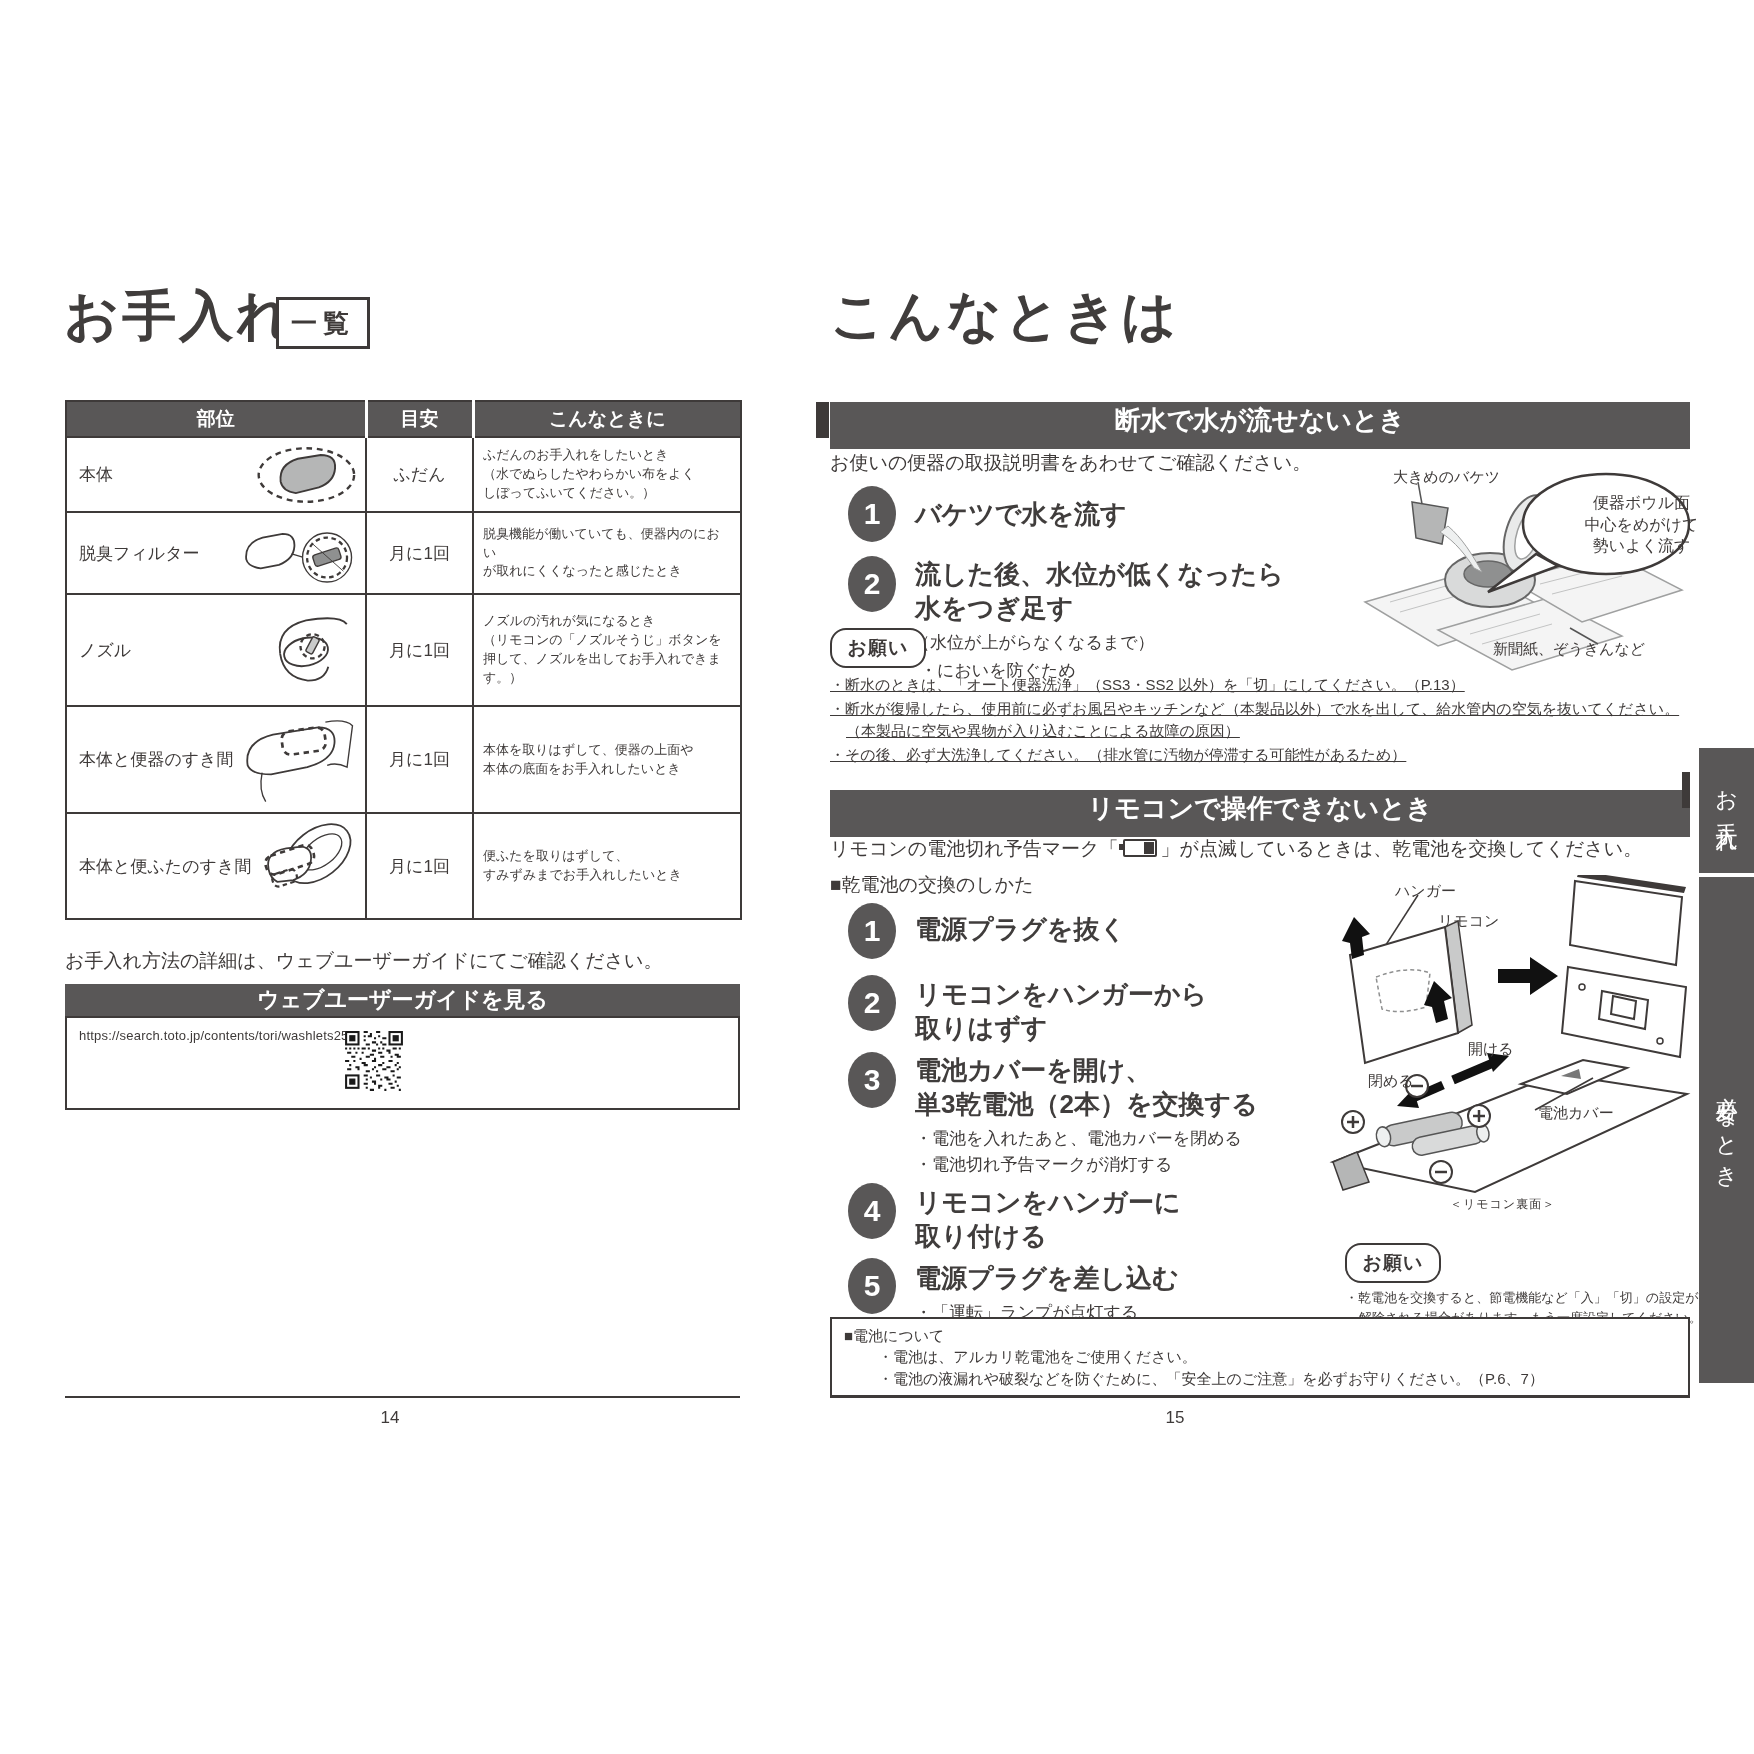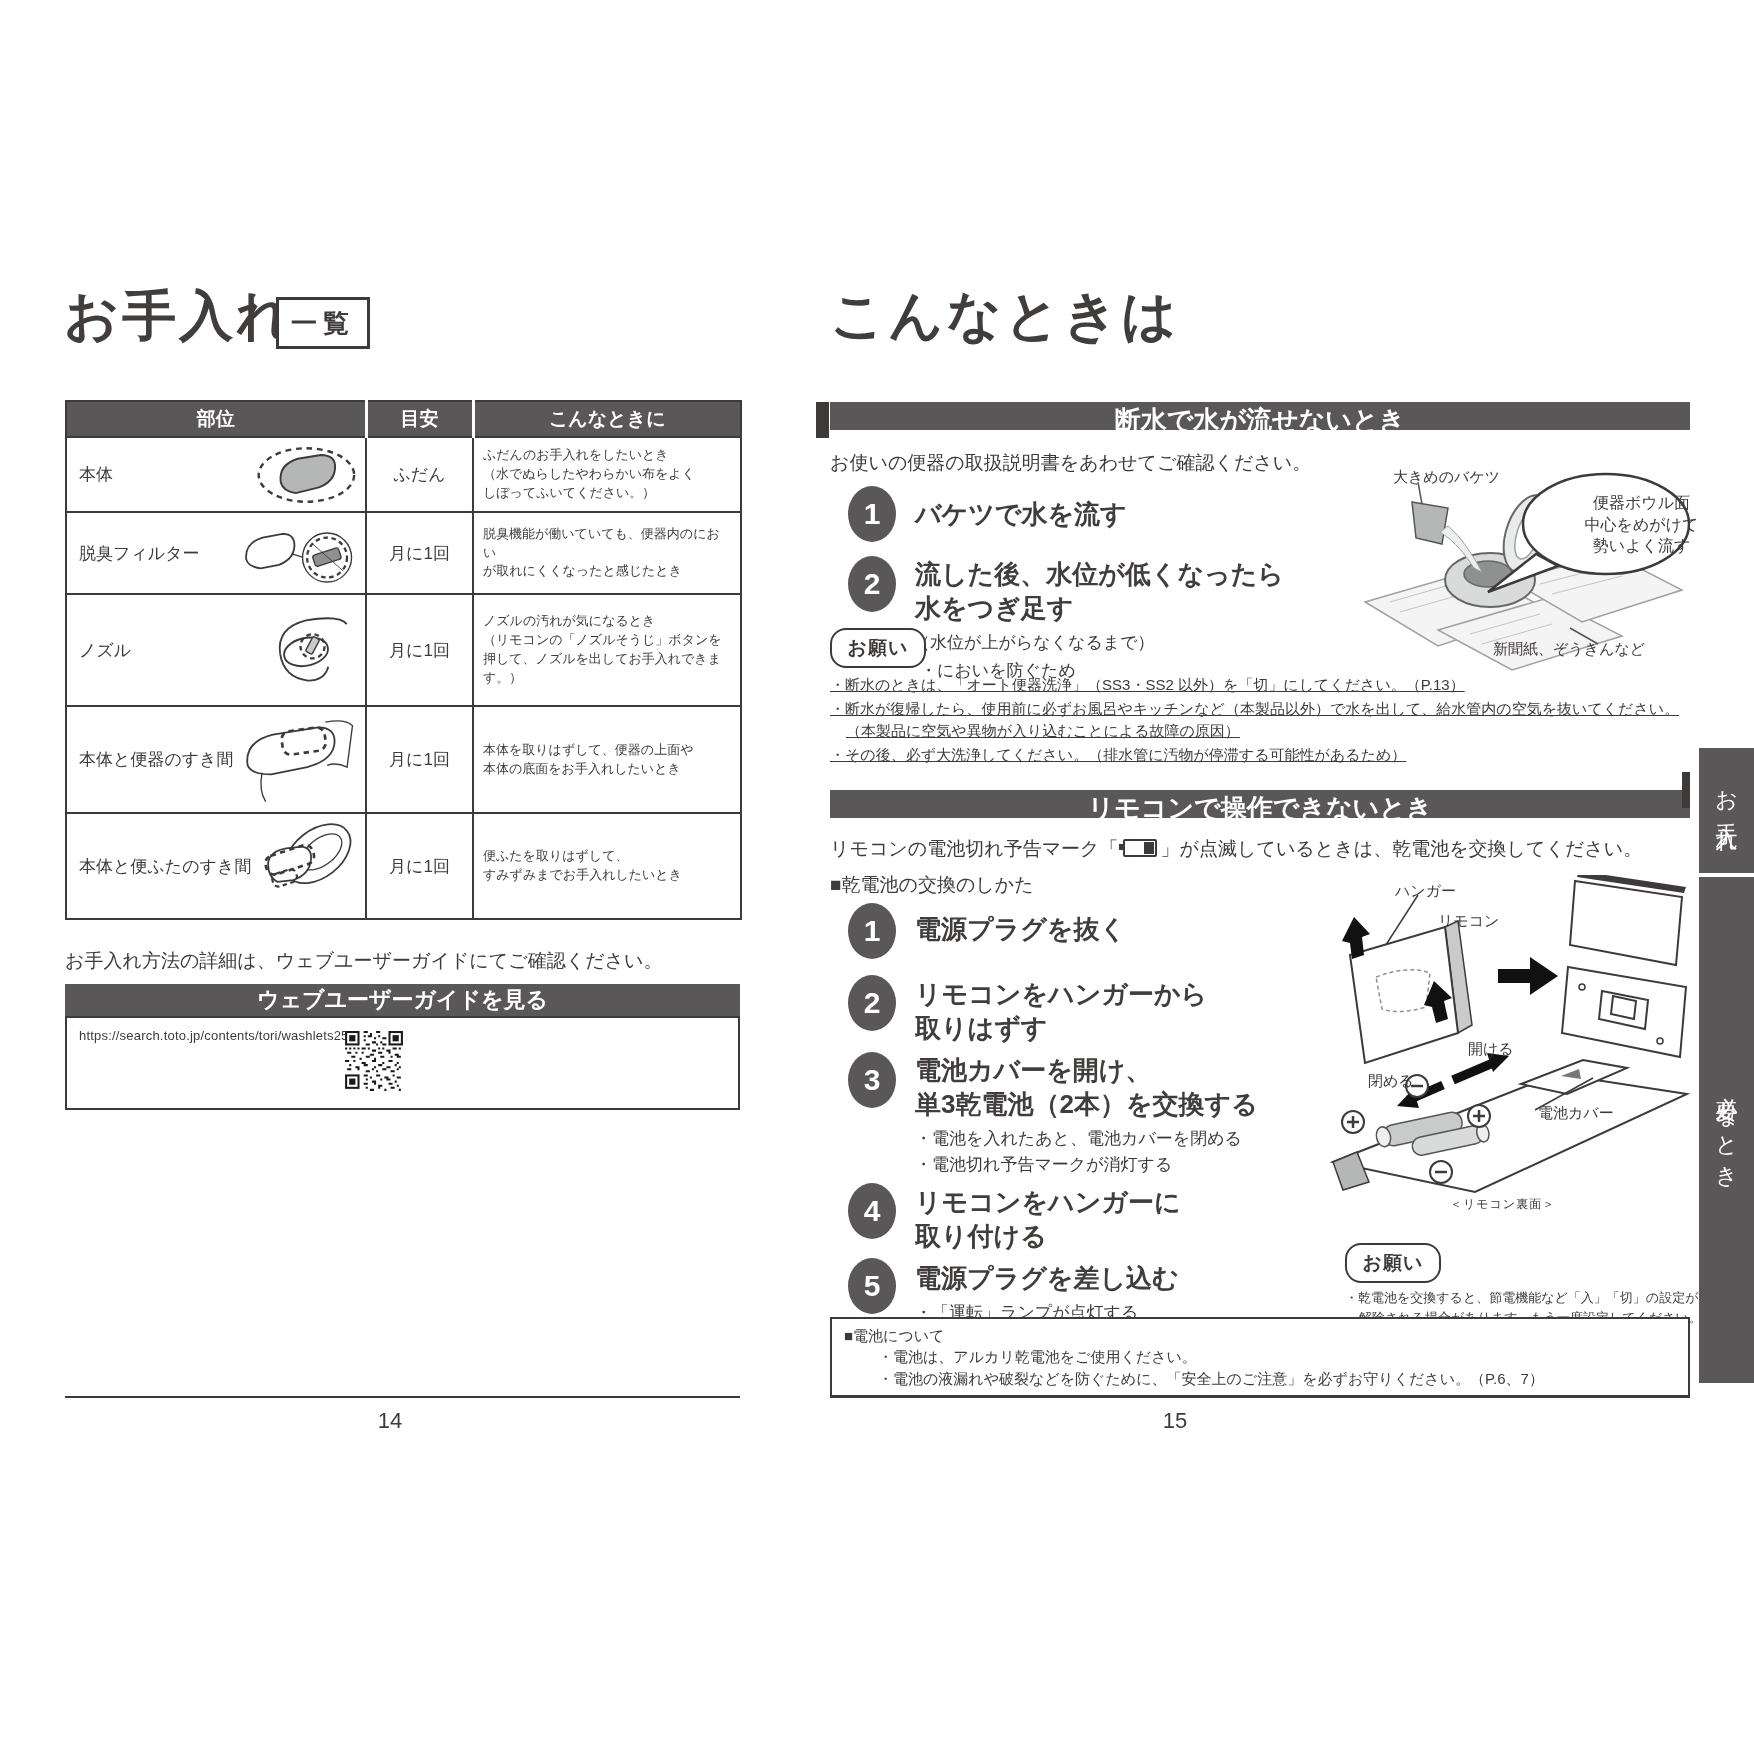--- a/index.html
+++ b/index.html
@@ -16,23 +16,23 @@
   .part-cell{padding:4px 8px 4px 12px;}
   .part-inner{display:flex;align-items:center;justify-content:space-between;}
   .part-label{font-size:17px;white-space:nowrap;}
   .freq-cell{text-align:center;font-size:17px;}
   .when-cell{font-size:13px;line-height:1.45;padding:6px 9px;white-space:pre-line;}
   .body-text{font-size:19px;}
   .guide-bar{background:#595757;color:#fff;font-size:22px;font-weight:700;text-align:center;height:32px;line-height:32px;}
   .url-box{border:2px solid #3e3a39;background:#fff;}
   .url-text{font-size:13px;letter-spacing:0.2px;}
   .rule{height:2px;background:#3e3a39;}
-  .page-num{font-size:22px;text-align:center;}
+  .page-num{font-size:17px;text-align:center;}
   
-  .section-bar{background:#595757;color:#fff;font-size:26px;font-weight:700;text-align:center;height:28px;line-height:36px;}
+  .section-bar{background:#595757;color:#fff;font-size:26px;font-weight:700;text-align:center;height:47px;line-height:36px;}
   .edge-mark{background:#3e3a39;}
   .step-circle{width:48px;height:56px;border-radius:50%;background:#595757;color:#fff;font-size:30px;font-weight:700;display:flex;align-items:center;justify-content:center;}
   .step-text{font-size:26px;font-weight:700;line-height:1.3;white-space:pre-line;color:#403d3c;}
   .step-sub{font-size:17px;line-height:1.55;white-space:pre-line;}
   .onegai{width:92px;height:36px;border:2.5px solid #3e3a39;border-radius:16px;background:#fff;display:flex;align-items:center;justify-content:center;font-size:19px;font-weight:700;letter-spacing:1px;}
   .notes{width:862px;font-size:15px;line-height:1.5;}
   .note{padding-left:16px;text-indent:-16px;margin-bottom:1px;}
   .note-sm{font-size:13px;line-height:1.55;padding-left:14px;text-indent:-14px;}
   .label-s{font-size:15px;white-space:nowrap;}
   .bubble-label{font-size:16px;line-height:1.35;text-align:center;white-space:pre-line;}

